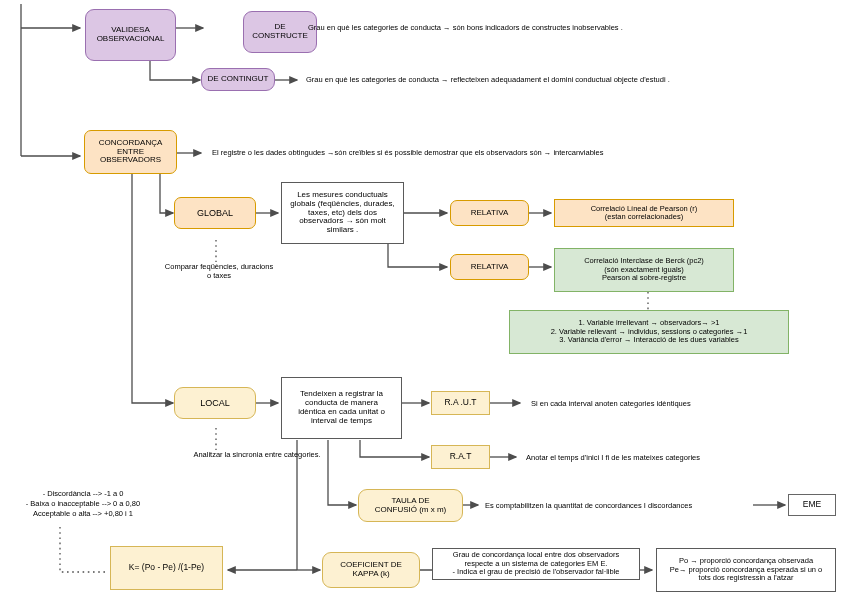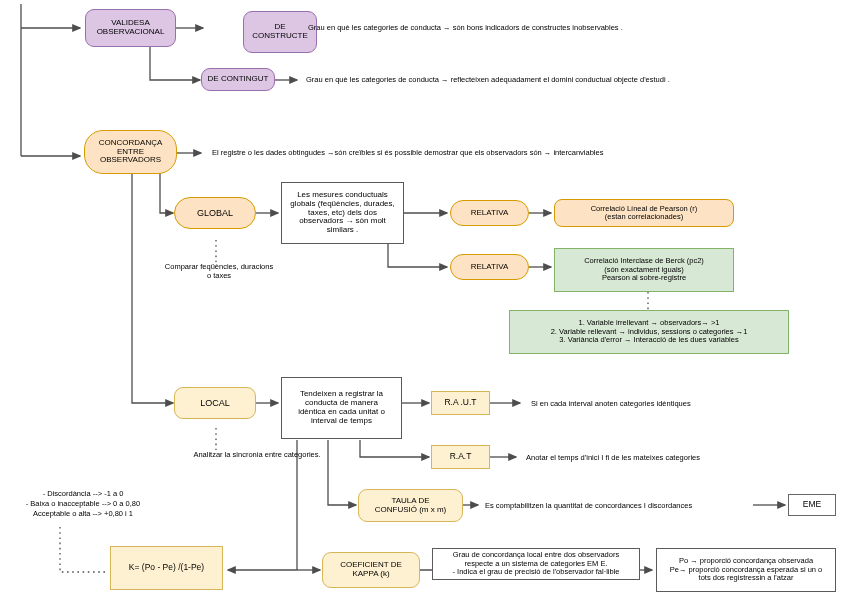--- a/index.html
+++ b/index.html
@@ -5,24 +5,24 @@
   html,body{margin:0;padding:0;background:#ffffff;}
   body{width:848px;height:601px;font-family:"Liberation Sans",sans-serif;color:#000;}
   #stage{position:relative;width:848px;height:601px;overflow:hidden;}
   svg#wires{position:absolute;left:0;top:0;width:848px;height:601px;pointer-events:none;}
   .node{position:absolute;box-sizing:border-box;display:flex;align-items:center;justify-content:center;
         text-align:center;line-height:1.12;}
   .lbl{position:absolute;box-sizing:border-box;line-height:1.25;}
 
   
   .purple{background:#dcc6e4;border:1px solid #9a6fb0;border-radius:9px;}
-  .orange{background:#fde3c4;border:1px solid #d79b00;border-radius:19px;}
+  .orange{background:#fde3c4;border:1px solid #d79b00;border-radius:7px;}
   .orange-lt{background:#fdf1d2;border:1px solid #d6b656;border-radius:9px;}
   .orange-sq{background:#fdf1d2;border:1px solid #d6b656;border-radius:0;}
-  .peach-sq{background:#fde3c4;border:1px solid #d79b00;border-radius:8px;}
+  .peach-sq{background:#fde3c4;border:1px solid #d79b00;border-radius:0;}
   .green-sq{background:#d7e8d4;border:1px solid #82b366;border-radius:0;}
   .white-sq{background:#ffffff;border:1px solid #666666;border-radius:0;}
   .grey-sq{background:#ffffff;border:1px solid #5a5a5a;border-radius:0;}
 
   .t9{font-size:9px;}
   .t8{font-size:8px;}
   .t75{font-size:7.5px;}
   .t85{font-size:8.5px;}
 </style>
 </head>
@@ -95,21 +95,21 @@
       <path d="M216,240 L216,262" stroke-dasharray="1.6,3.6"></path>
 
       <path d="M216,428 L216,450" stroke-dasharray="1.6,3.6"></path>
 
       <path d="M648,292 L648,310" stroke-dasharray="1.6,3.6"></path>
 
       <path d="M60,527 L60,572 L108,572" stroke-dasharray="1.6,3.6"></path>
     </g>
   </svg>
 
-  <div class="node purple t8" style="left:85px;top:9px;width:91px;height:38px;">
+  <div class="node purple t8" style="left:85px;top:9px;width:91px;height:52px;">
     <span>
       <span>VALIDESA</span><br>
       <span>OBSERVACIONAL</span>
     </span>
   </div>
 
   <div class="node purple t8" style="left:203px;top:11px;width:74px;height:42px;margin-left:40px;">
     <span>
       <span>DE</span><br>
       <span>CONSTRUCTE</span>

